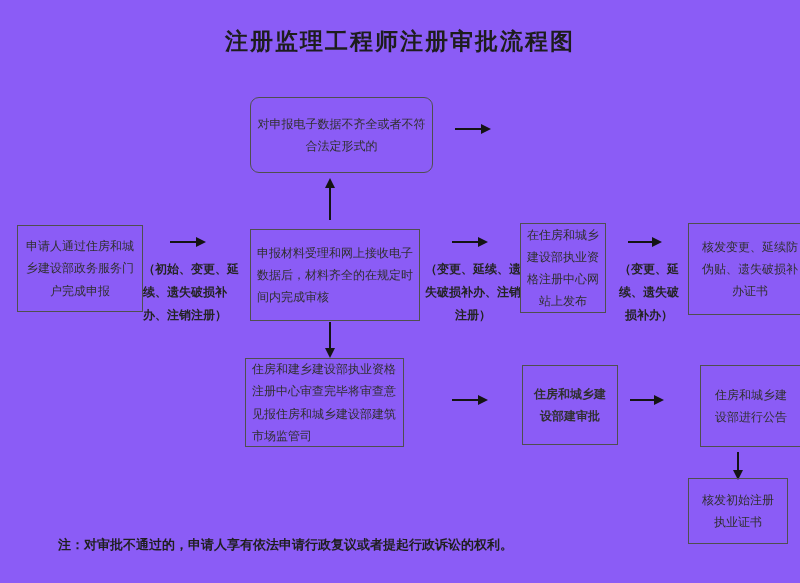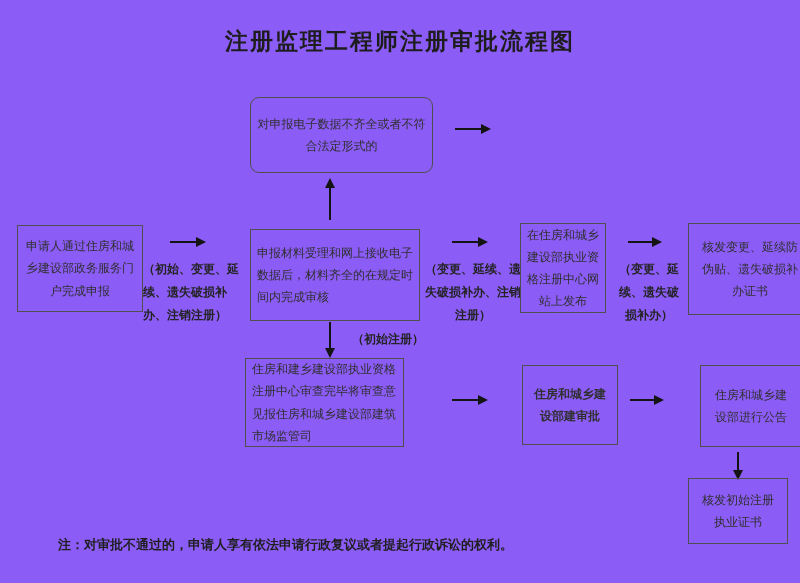--- a/index.html
+++ b/index.html
@@ -71,21 +71,20 @@
   <div class="flow-label" style="left:424px; top:258px; width:98px; text-align:center;">（变更、延续、遗失破损补办、注销注册）</div>
 
   <div class="box" style="left:520px; top:223px; width:86px; height:90px;">在住房和城乡建设部执业资格注册中心网站上发布</div>
 
   <div class="arrow-r" style="left:628px; top:241px; width:32px;"></div>
   <div class="flow-label" style="left:617px; top:258px; width:64px; text-align:center;">（变更、延续、遗失破损补办）</div>
 
   <div class="box" style="left:688px; top:223px; width:124px; height:92px; padding:4px 8px;">核发变更、延续防伪贴、遗失破损补办证书</div>
 
   <div class="arrow-d" style="left:329px; top:322px; height:28px;"></div>
-  <div class="flow-label" style="left:352px; top:328px; width:90px; font-size:12px;">（初始注册）</div>
 
   <div class="box left-text" style="left:245px; top:358px; width:159px; height:89px;">住房和建乡建设部执业资格注册中心审查完毕将审查意见报住房和城乡建设部建筑市场监管司</div>
 
   <div class="arrow-r" style="left:452px; top:399px; width:34px;"></div>
 
   <div class="box" style="left:522px; top:365px; width:96px; height:80px;font-weight:bold;">住房和城乡建设部建审批</div>
 
   <div class="arrow-r" style="left:630px; top:399px; width:32px;"></div>
 
   <div class="box" style="left:688px; top:365px; width:102px; height:82px; padding:4px 10px;margin-left:12px;">住房和城乡建设部进行公告</div>

